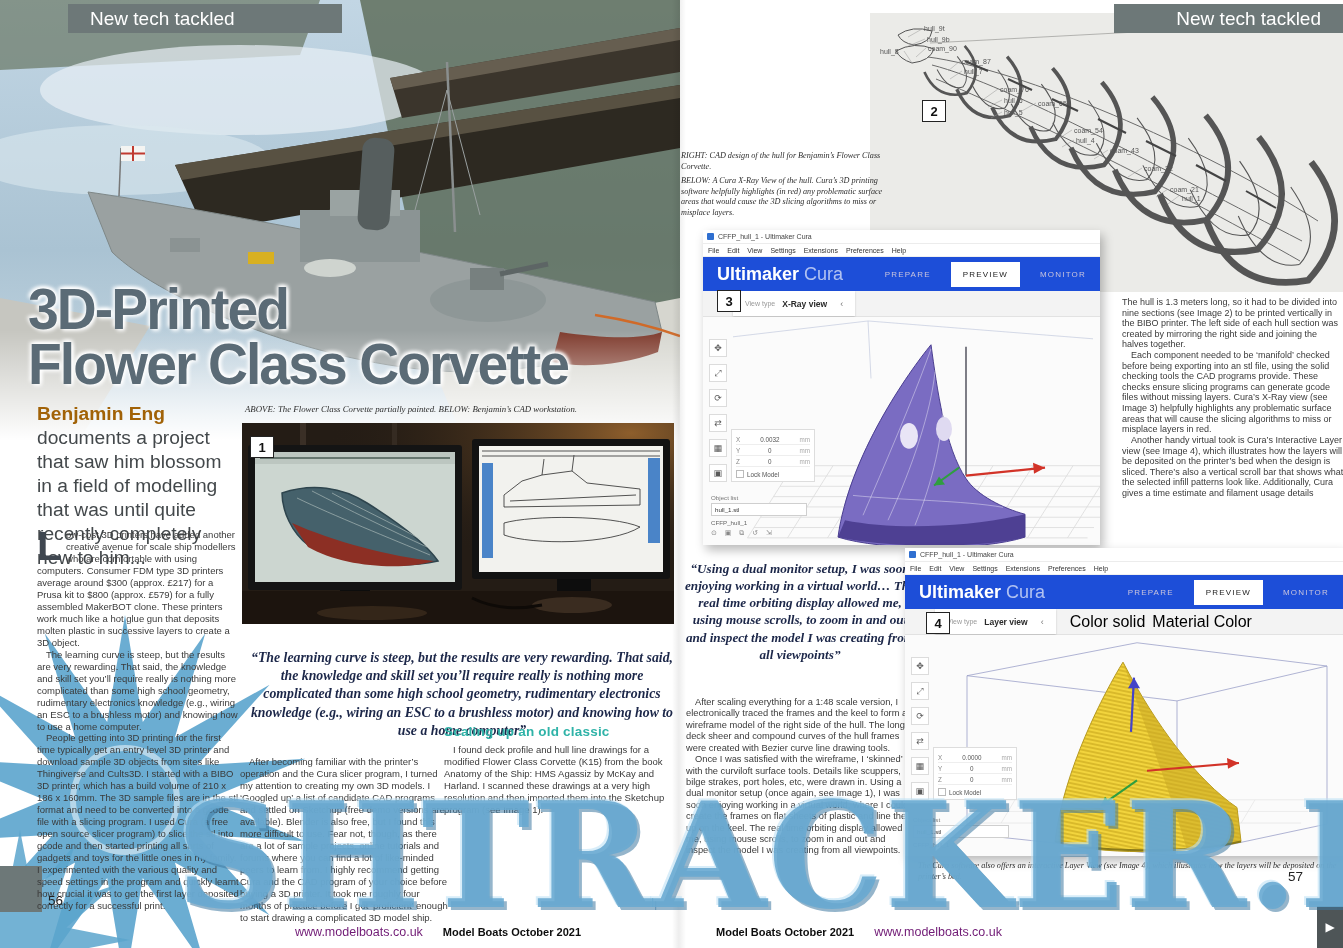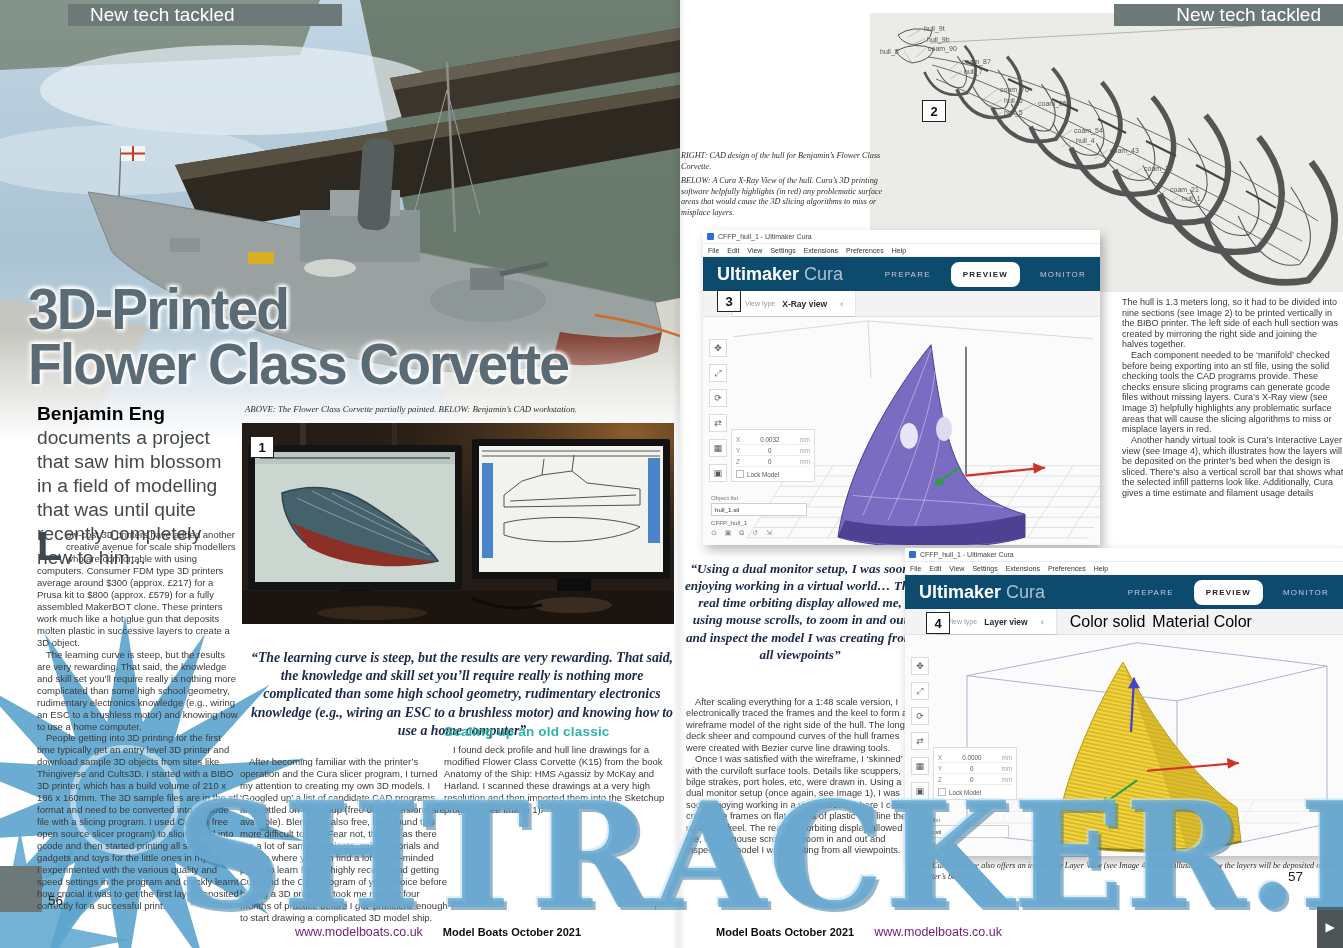--- a/index.html
+++ b/index.html
@@ -4,36 +4,36 @@
 <style>
   html,body{margin:0;padding:0;background:#e8e8e8;}
   #page{position:relative;width:1343px;height:948px;background:#ffffff;overflow:hidden;
         font-family:"Liberation Sans",sans-serif;}
   
   .abs{position:absolute;}
   .badge{position:absolute;width:22px;height:20px;background:#fff;border:1.5px solid #222;
          display:flex;align-items:center;justify-content:center;font-size:13px;font-weight:bold;
          color:#111;z-index:6;}
   
-  .banner{position:absolute;top:4px;height:22px;background:#6d7878;color:#fff;
+  .banner{position:absolute;top:4px;height:29px;background:#6d7878;color:#fff;
           font-size:19px;display:flex;align-items:center;padding:0 22px;z-index:5;}
   .banner-left{left:68px;width:230px;}
   .banner-right{right:0;width:185px;justify-content:flex-end;}
   
   .hero{left:0;top:0;width:680px;height:455px;z-index:0;}
   .hero svg{display:block;}
   .hero-fade{left:0;top:330px;width:680px;height:130px;z-index:1;
              background:linear-gradient(to bottom,rgba(255,255,255,0),rgba(255,255,255,1) 85%);}
   
   .title{left:28px;top:282px;z-index:3;font-weight:bold;color:#5b6b76;line-height:.97;
          font-size:57px;letter-spacing:-2px;transform:scaleX(.97);transform-origin:left top;
          text-shadow:2px 2px 4px rgba(255,255,255,.95),-2px -2px 4px rgba(255,255,255,.95),2px -2px 4px rgba(255,255,255,.9);}
   .standfirst{left:37px;top:402px;width:201px;z-index:3;font-size:19.2px;line-height:1.25;
               color:#43484b;}
-  .standfirst b{color:#000000;}
+  .standfirst b{color:#a16207;}
   
   .col{z-index:3;font-size:9.5px;line-height:1.26;color:#3a3a3a;}
   .col p{margin:0 0 0 0;}
   .col p.ind{text-indent:9px;}
   .col1{left:37px;top:529px;width:203px;}
   .dropcap{float:left;font-size:41px;line-height:.82;font-weight:bold;color:#3f4750;
            margin:1px 4px 0 0;}
   .col2{left:240px;top:756px;width:212px;}
   .col3{left:444px;top:723px;width:221px;}
   .col3 h3{margin:0 0 4px 0;font-size:13.5px;color:#2fb3a8;letter-spacing:.2px;}
@@ -55,27 +55,27 @@
   
   .cura{z-index:4;background:#fff;box-shadow:3px 5px 10px rgba(0,0,0,.28);
         display:flex;flex-direction:column;}
   .cura1{left:703px;top:230px;width:397px;height:315px;}
   .cura2{left:905px;top:548px;width:438px;height:308px;}
   .cura-titlebar{height:13px;display:flex;align-items:center;gap:4px;padding-left:4px;
                  font-size:7px;color:#444;border-bottom:1px solid #ececec;flex:0 0 auto;}
   .cura-titleicon{width:7px;height:7px;background:#2f6fd0;border-radius:1px;}
   .cura-menubar{height:12px;display:flex;align-items:center;gap:8px;padding-left:5px;
                 font-size:7px;color:#333;border-bottom:1px solid #f0f0f0;flex:0 0 auto;}
-  .cura-header{height:34px;background:#0c4a6e;color:#fff;display:flex;align-items:center;
+  .cura-header{height:34px;background:#1d4ed8;color:#fff;display:flex;align-items:center;
                padding:0 14px;flex:0 0 auto;}
   .cura-brand{font-size:18px;}
   .cura-brand .lite{font-weight:normal;opacity:.65;}
   .cura-tabs{margin-left:auto;display:flex;gap:20px;align-items:center;font-size:8px;
              letter-spacing:1.2px;color:#c9c4dd;}
-  .cura-tab.active{background:#fff;color:#222;padding:8px 12px;font-weight:bold;border-radius:8px;}
+  .cura-tab.active{background:#fff;color:#222;padding:8px 12px;font-weight:normal;}
   .cura-viewbar{height:25px;background:#f3f3f3;display:flex;align-items:center;
                 border-bottom:1px solid #e2e2e2;flex:0 0 auto;}
   .view-pill{background:#fff;height:25px;display:flex;align-items:center;gap:7px;
              padding:0 12px;margin-left:30px;box-shadow:0 1px 2px rgba(0,0,0,.18);}
   .view-pill .lbl{font-size:7px;color:#999;}
   .view-pill .val{font-size:8.5px;color:#2b2b2b;font-weight:bold;}
   .view-pill .chev{font-size:9px;color:#777;margin-left:6px;}
   .scheme{display:flex;align-items:center;gap:7px;padding:0 14px;}
   .cura-viewport{position:relative;flex:1 1 auto;background:#fbfbfb;overflow:hidden;}
   .cura-tools{position:absolute;left:6px;top:22px;display:flex;flex-direction:column;gap:7px;z-index:3;}

